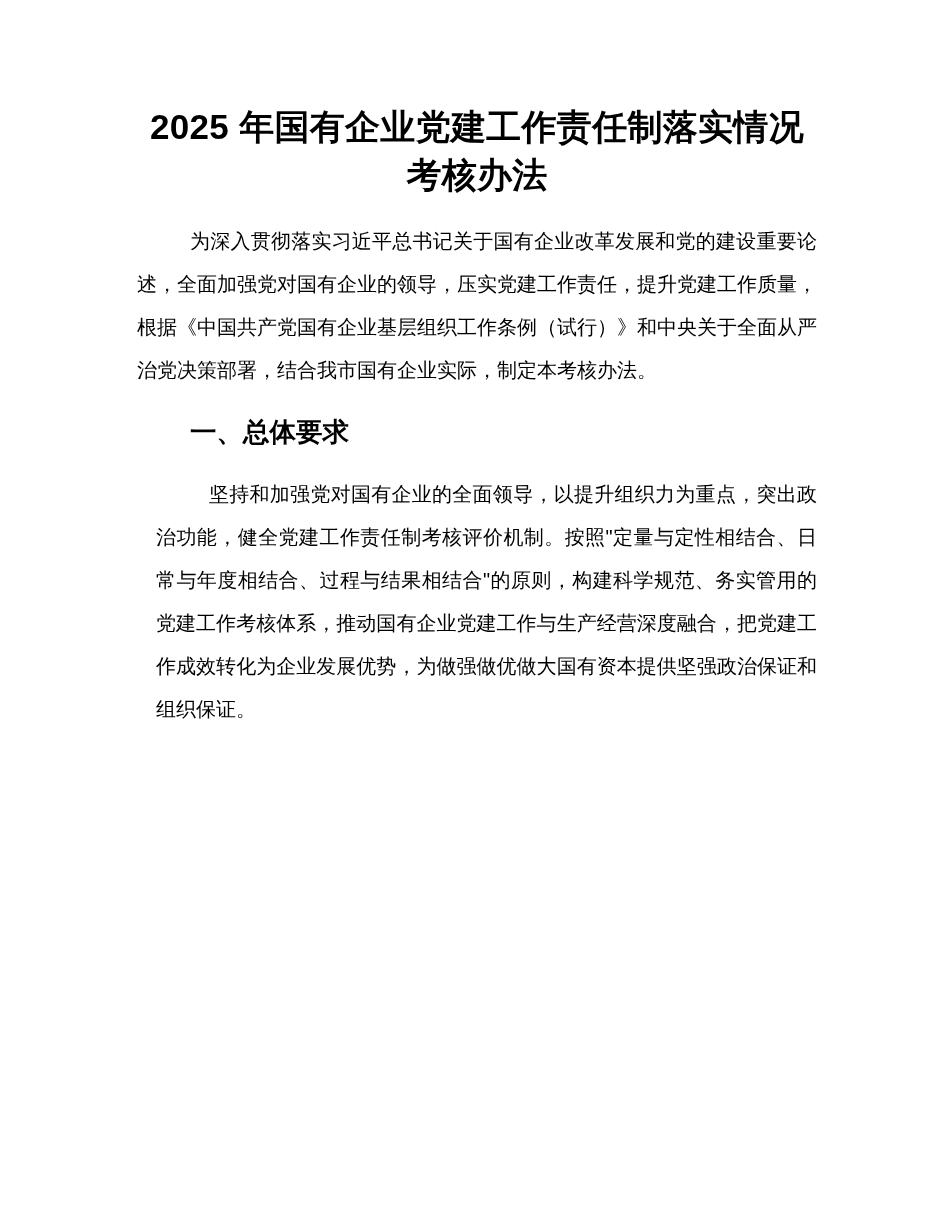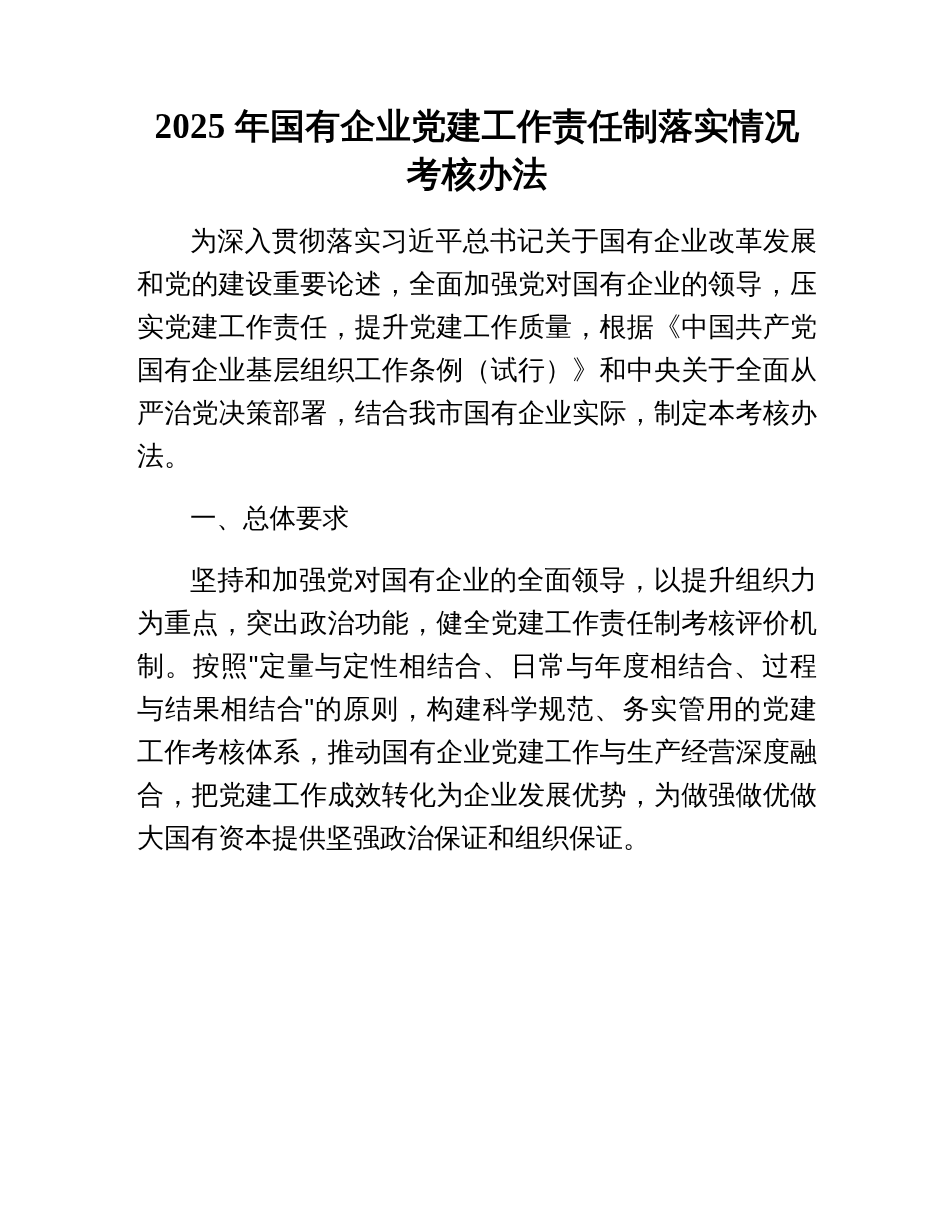--- a/index.html
+++ b/index.html
@@ -33,50 +33,50 @@
   .doc-title {
     margin: 0;
     padding: 0;
     font-size: 35px;
     font-weight: bold;
     line-height: 48px;
     text-align: center;
     letter-spacing: 0.3px;
     padding-top: 103px;
     word-break: break-all;
-    font-family: Liberation Serif, serif;
   }
 
   
   .para {
     margin: 0;
-    font-size: 27px;
+    font-size: 20px;
     font-weight: 400;
     line-height: 43px;
     text-align: justify;
     text-justify: inter-character;
     text-indent: 53px;
     word-break: break-all;
     letter-spacing: 0;
   }
 
   .para-first {
     margin-top: 21px;
   }
 
   .para-gap {
     margin-top: 19px;
+    margin-left: 19px;
   }
 
   
   .heading {
     margin: 0;
     margin-top: 19px;
     font-size: 26.5px;
-    font-weight: 400;
+    font-weight: 700;
     line-height: 43px;
     text-indent: 53px;
     text-align: left;
     word-break: break-all;
   }
 
   
   .trail-underline {
     text-decoration: underline;
     text-decoration-thickness: 2px;

